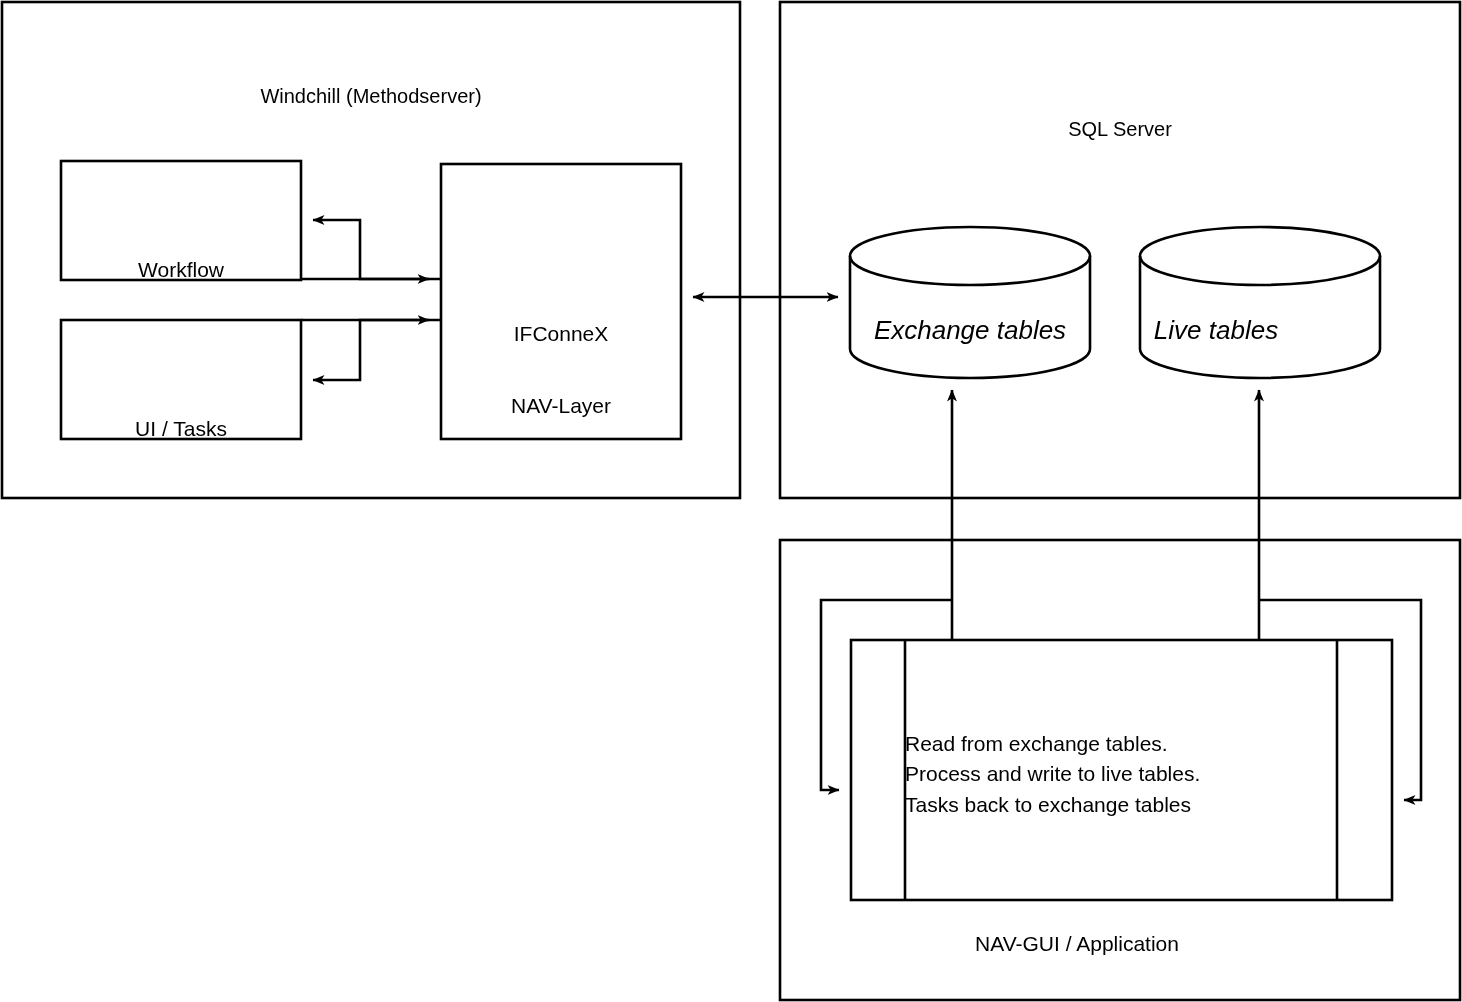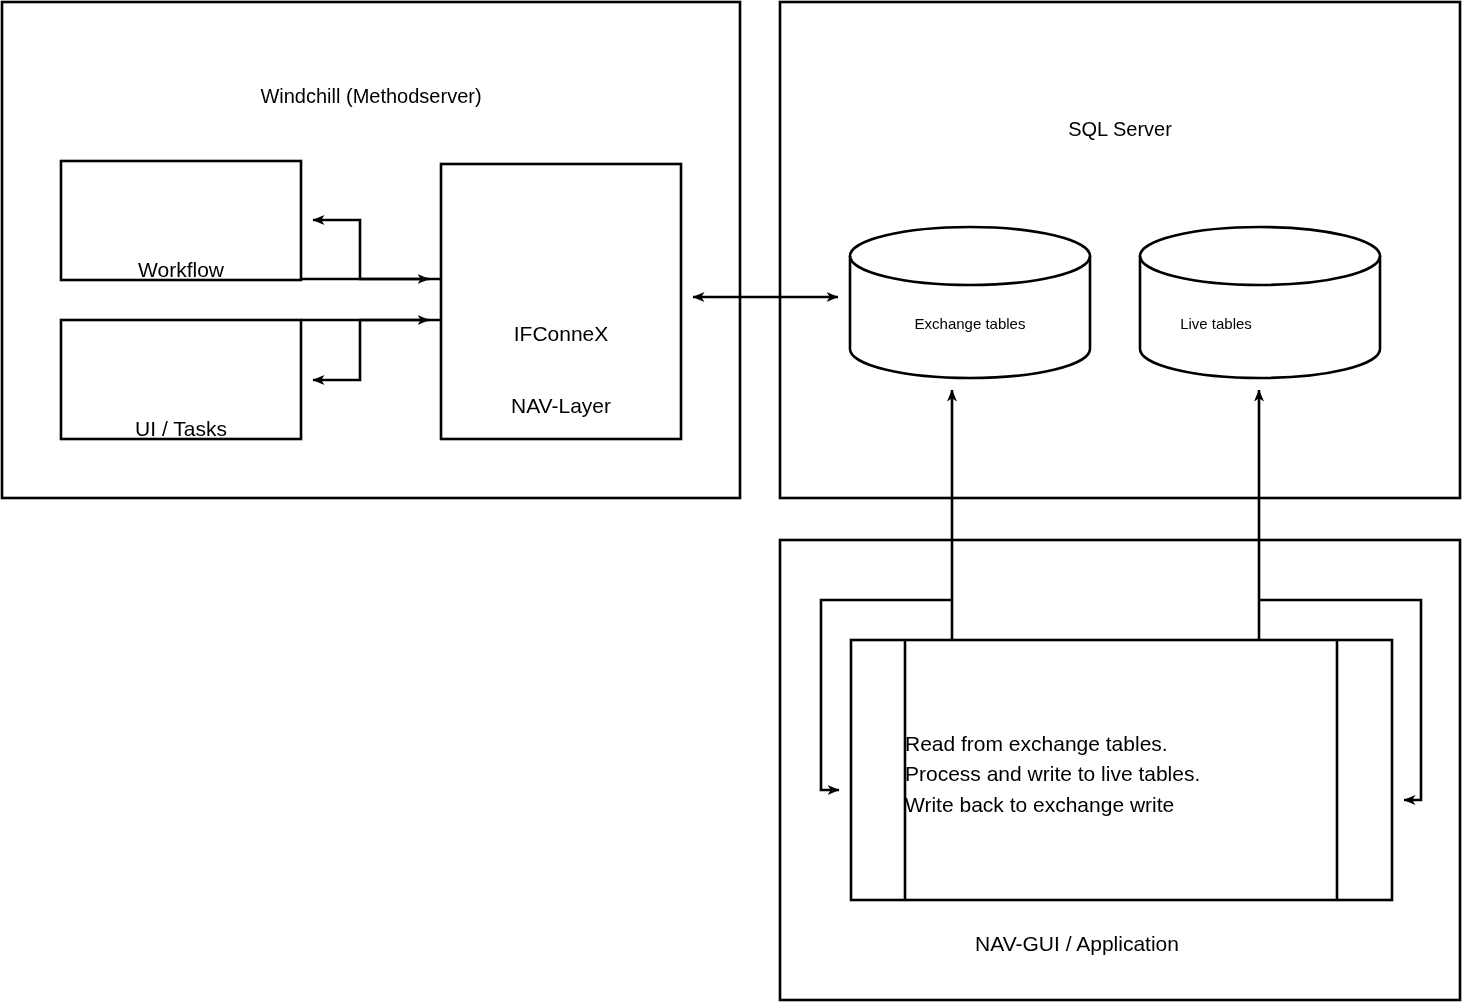--- a/index.html
+++ b/index.html
@@ -6,21 +6,21 @@
   body{width:1462px;height:1002px;overflow:hidden;
        font-family:"Liberation Sans",sans-serif;color:#000000;}
   #stage{position:relative;width:1462px;height:1002px;background:#ffffff;}
   #stage svg{position:absolute;left:0;top:0;}
 
   .lbl{position:absolute;text-align:center;color:#000;line-height:1.30;
        white-space:pre;pointer-events:none;}
 
   .container-title{font-size:20px;}
   .node-label{font-size:21px;margin-top:48px;}
-  .cyl-label{font-size:15px;}
+  .cyl-label{font-size:26px;font-style:italic;}
   .proc-label{font-size:21px;line-height:1.45;}
   .section-label{font-size:21px;}
 </style>
 </head>
 <body>
 
 <div id="stage">
 
   <svg width="1462" height="1002" viewBox="0 0 1462 1002">
     <defs>
@@ -96,18 +96,18 @@
 
   <div class="lbl container-title" style="left:780px; top:83px; width:680px;margin-top:33px;">SQL Server</div>
 
   <div class="lbl cyl-label" style="left:850px; top:314px; width:240px;">Exchange tables</div>
 
   <div class="lbl cyl-label" style="left:1096px; top:314px; width:240px;">Live tables</div>
 
   <div style="position:absolute; left:905px; top:729px; width:432px; text-align:left;">
     <div class="proc-label">Read from exchange tables.</div>
     <div class="proc-label">Process and write to live tables.</div>
-    <div class="proc-label">Write back to exchange write</div>
+    <div class="proc-label">Tasks back to exchange tables</div>
   </div>
 
   <div class="lbl section-label" style="left:780px; top:930px; width:594px;">NAV-GUI / Application</div>
 
 </div>
 
 </body></html>

